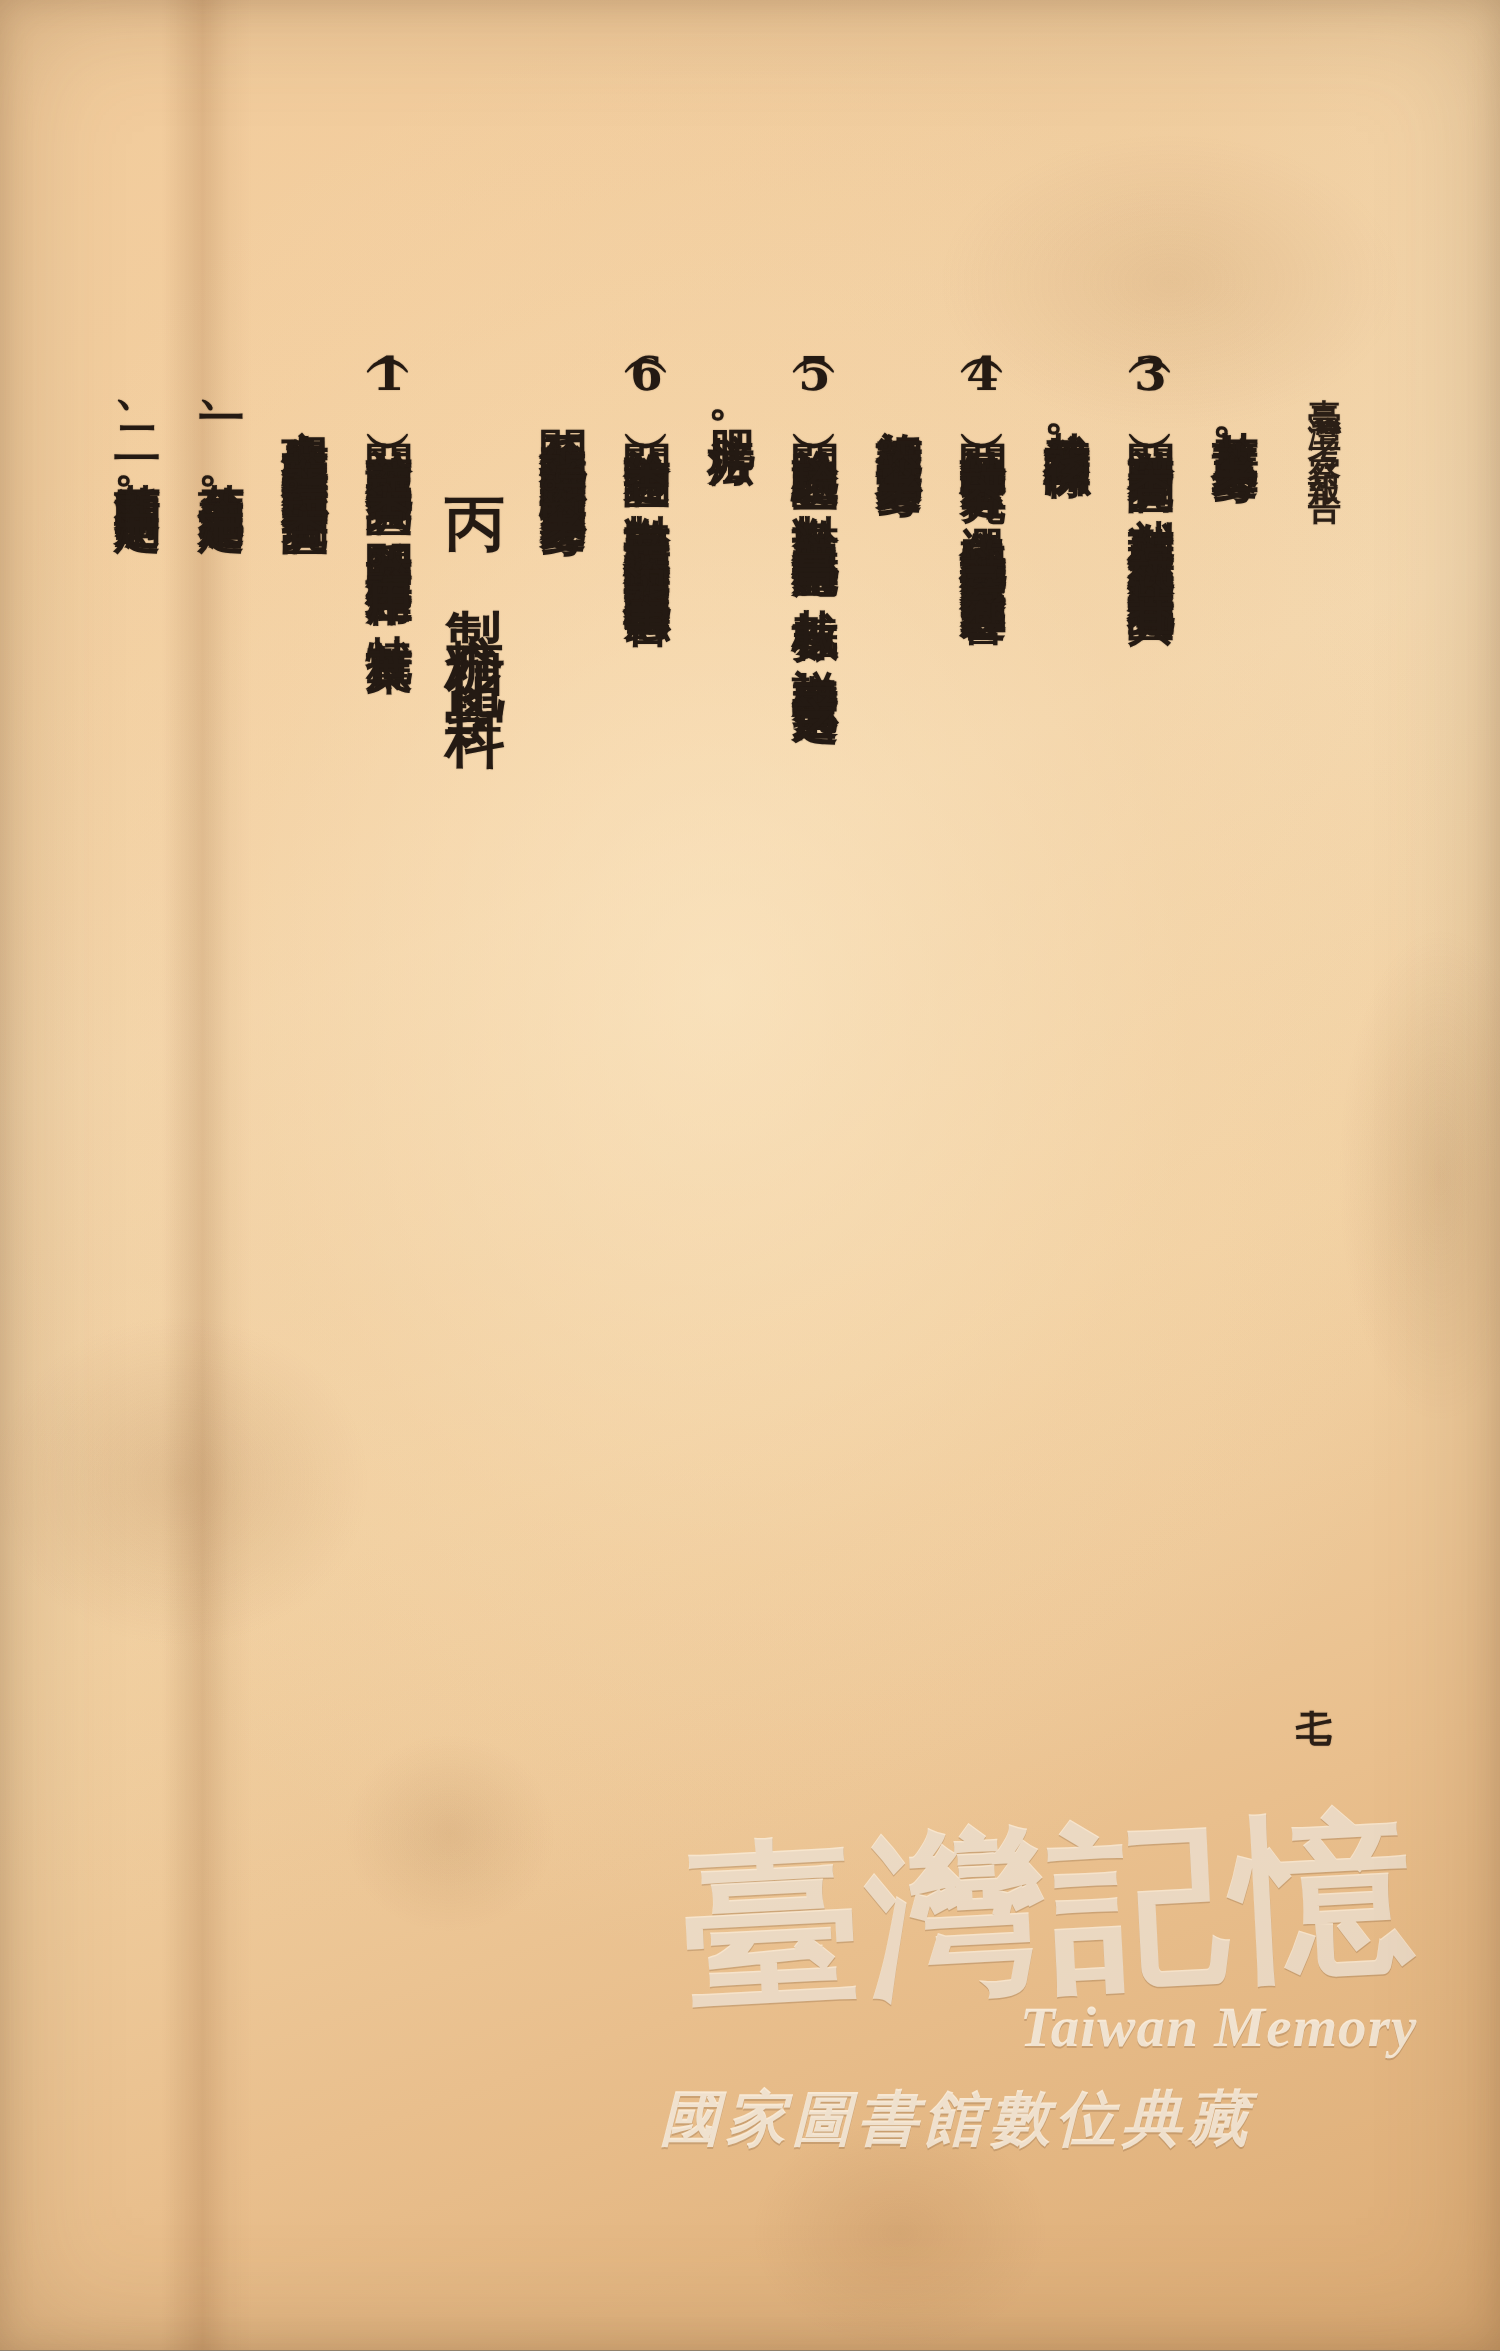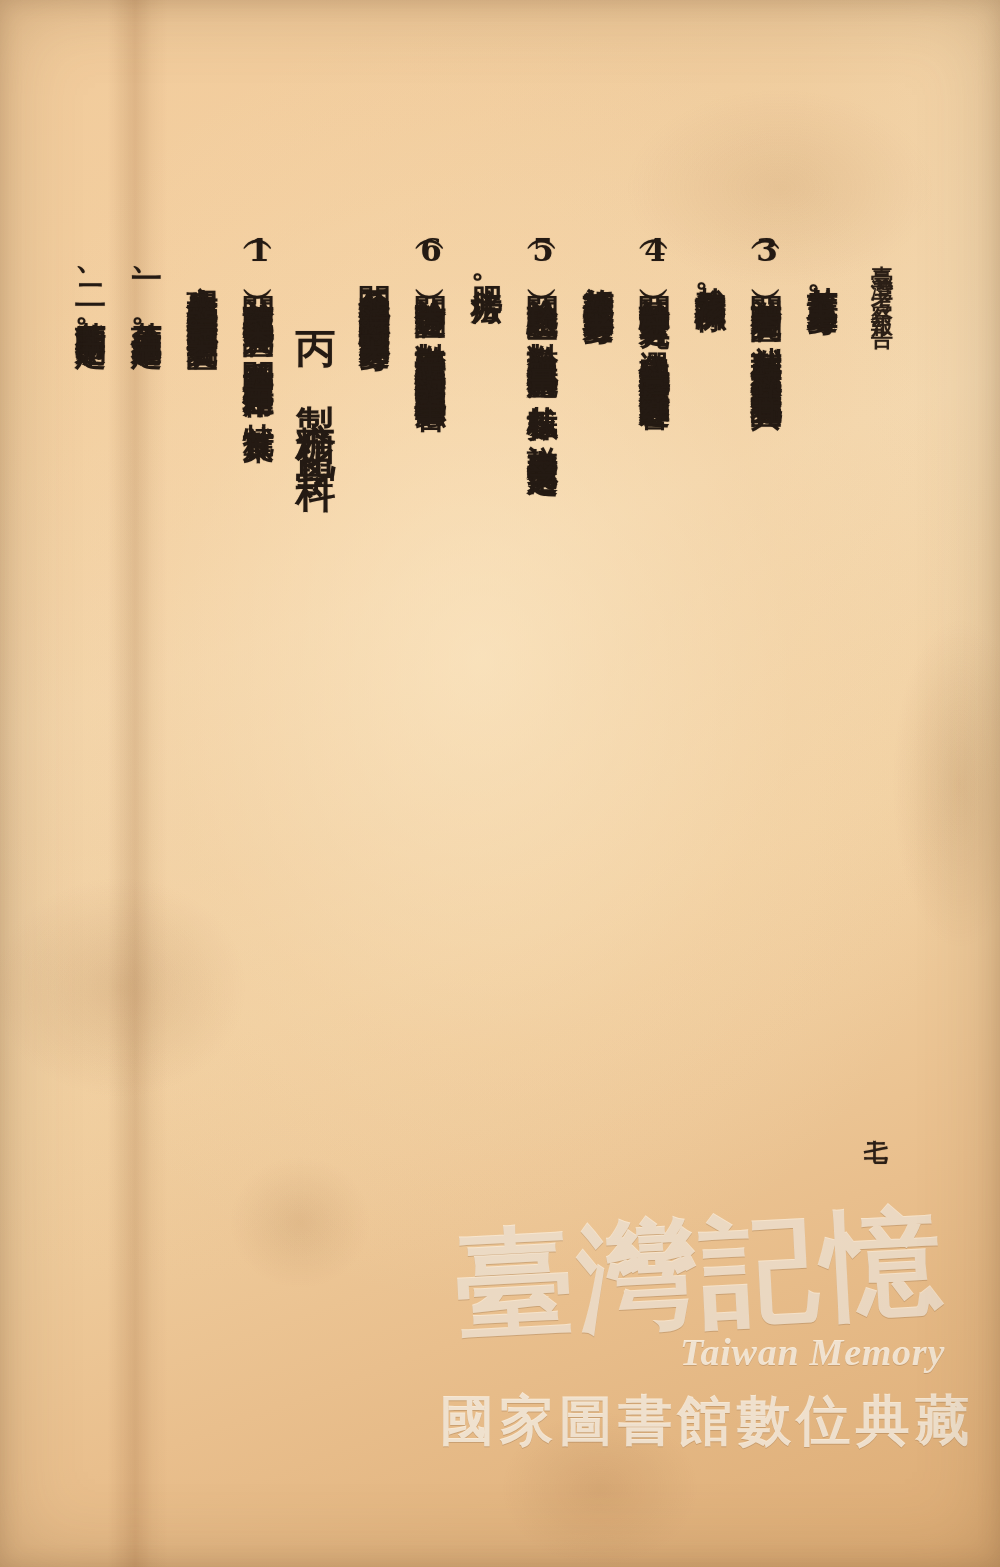--- a/index.html
+++ b/index.html
@@ -116,23 +116,24 @@
     top: 1330px;
     font-size: 38px;
     font-style: italic;
     font-family: Liberation Serif, serif;
     color: rgba(255,252,245,0.72);
     letter-spacing: 0.02em;
   }
   .wm-lib {
     left: 440px;
     top: 1385px;
-    font-size: 54px;
+    font-size: 40px;
     letter-spacing: 0.10em;
     color: rgba(255,252,245,0.70);
+    font-style: italic;
   }
 </style>
 </head>
 <body>
 
 <div id="page">
 
   <div class="fold"></div>
 
   <div class="vtext header">臺灣考察報告</div>

